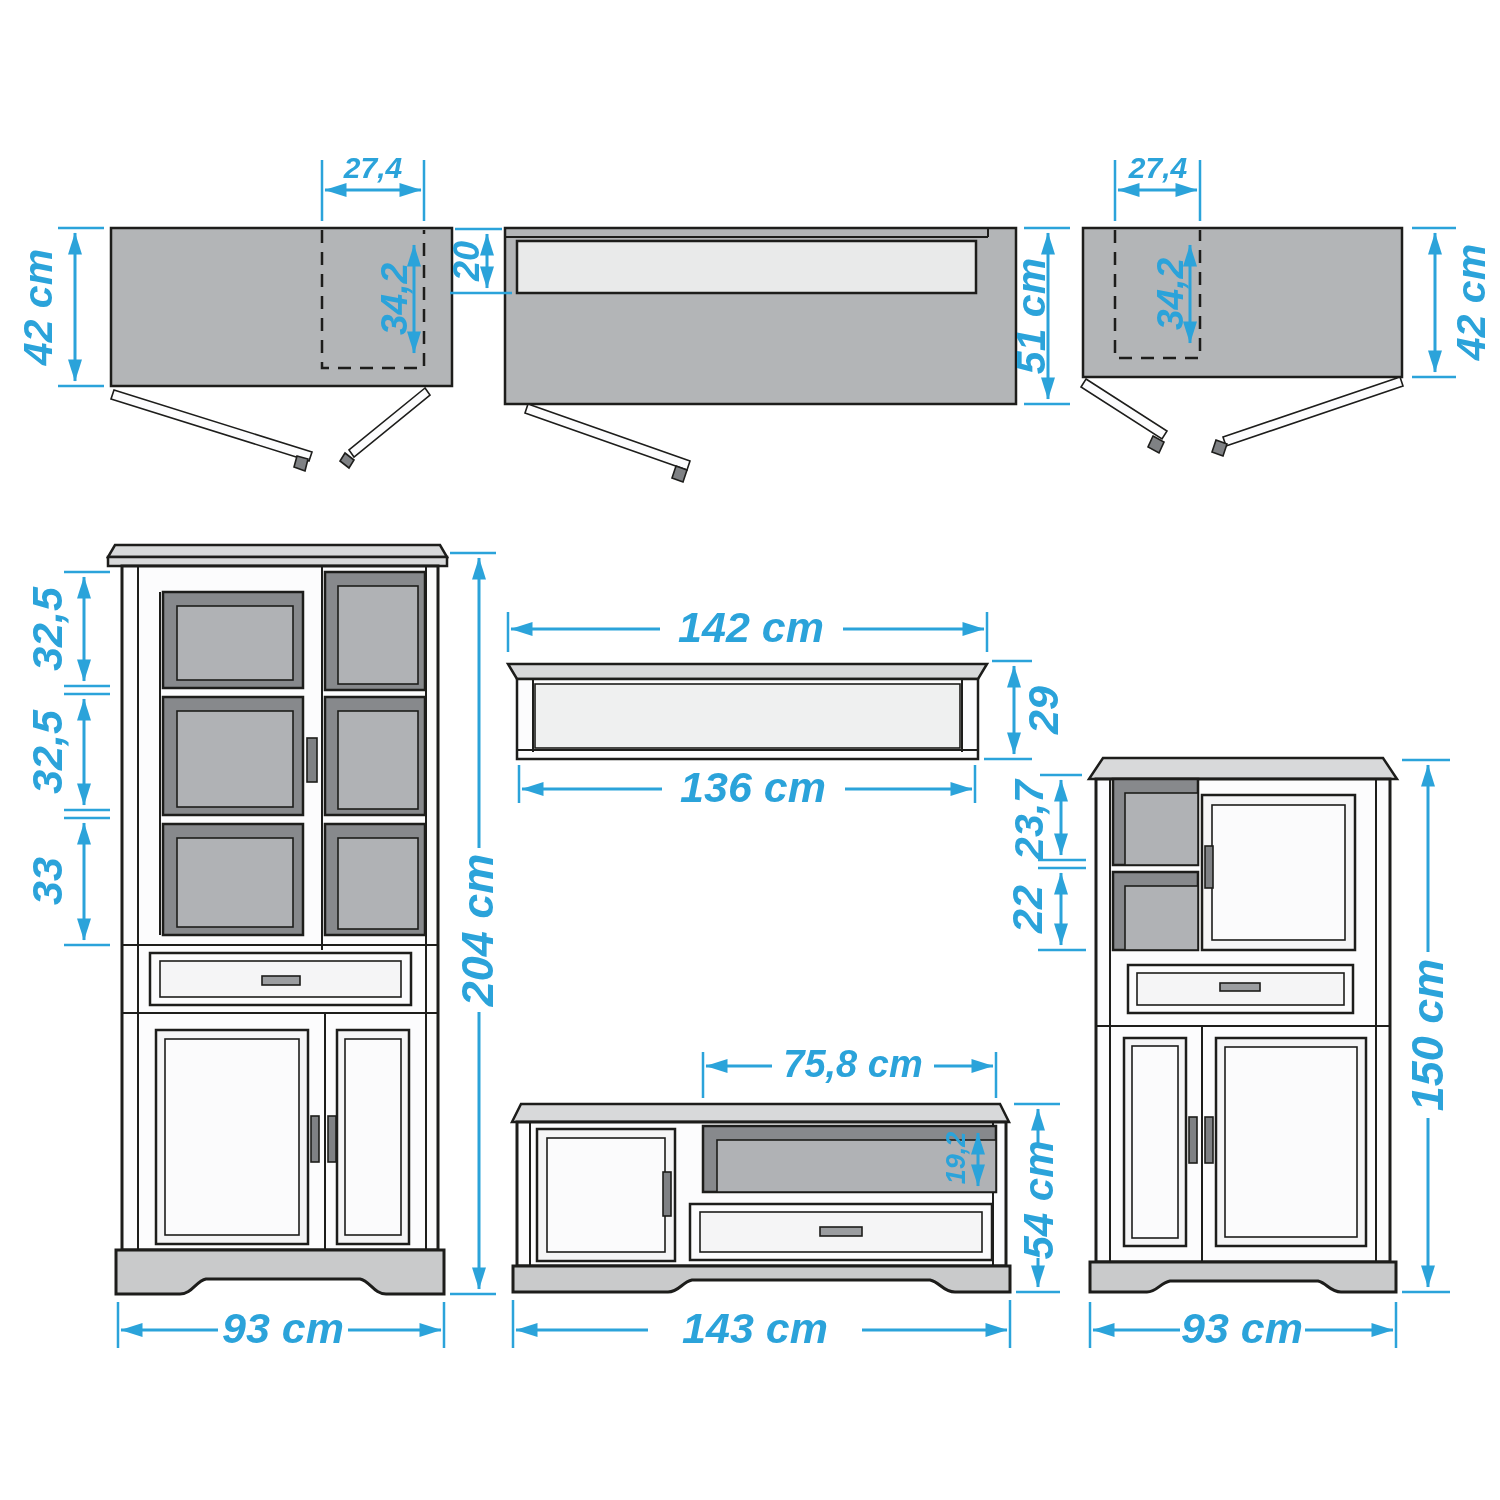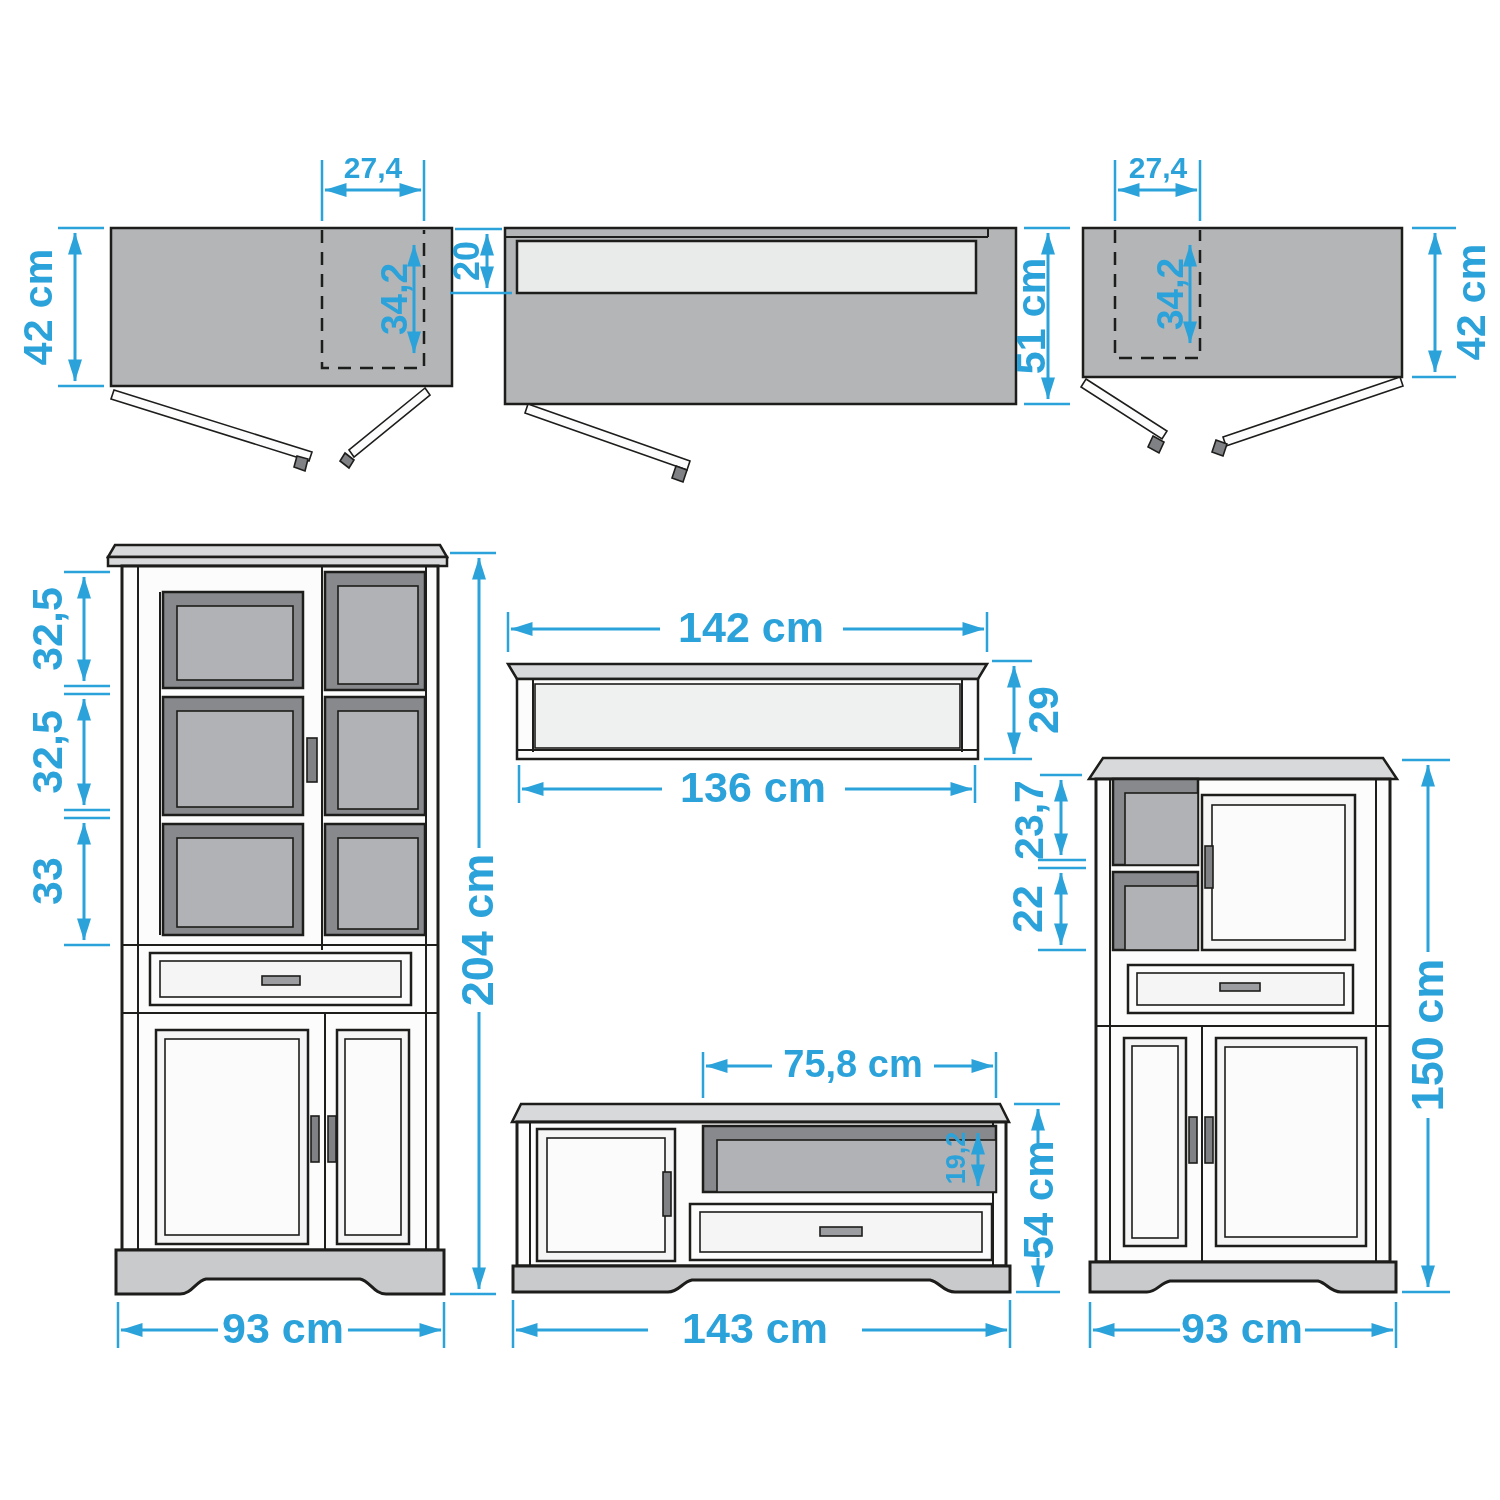--- a/index.html
+++ b/index.html
@@ -1,17 +1,17 @@
 <!DOCTYPE html>
 <html style="--accent: #2BA3DA; --outline: #1d1d1b; --gray_top: #b3b5b7; --light_panel: #e9eaea; --dark_shadow: #87898c; --mid_gray: #b0b2b5; --body_white: #fcfcfd; --crown_gray: #d8d9da; --plinth_gray: #c9cacb; --handle_gray: #7f8184;"><head>
 <meta charset="utf-8">
 <style>
   html,body { margin:0; padding:0; background:#ffffff; }
   .canvas { position:relative; width:1500px; height:1500px; background:#0ea5e9;
-            font-family:"Liberation Sans", sans-serif; }
+            font-family:"Liberation Sans", sans-serif;font-style:italic; }
   svg { display:block; }
   .ln   { stroke: var(--outline,#1d1d1b); stroke-width:3; fill:none; }
   .ln2  { stroke: var(--outline,#1d1d1b); stroke-width:2; fill:none; }
   .dash { stroke: var(--outline,#1d1d1b); stroke-width:2.5; fill:none; stroke-dasharray:13 9; }
   .dim  { stroke: var(--accent,#2BA3DA); stroke-width:3; fill:none; }
   .ext  { stroke: var(--accent,#2BA3DA); stroke-width:2.5; fill:none; }
   .sh   { stroke: var(--outline,#1d1d1b); stroke-width:2.5; }
   .sh1  { stroke: var(--outline,#1d1d1b); stroke-width:1.6; }
   .gray   { fill: var(--gray_top,#b3b5b7); }
   .light  { fill: var(--light_panel,#e9eaea); }

